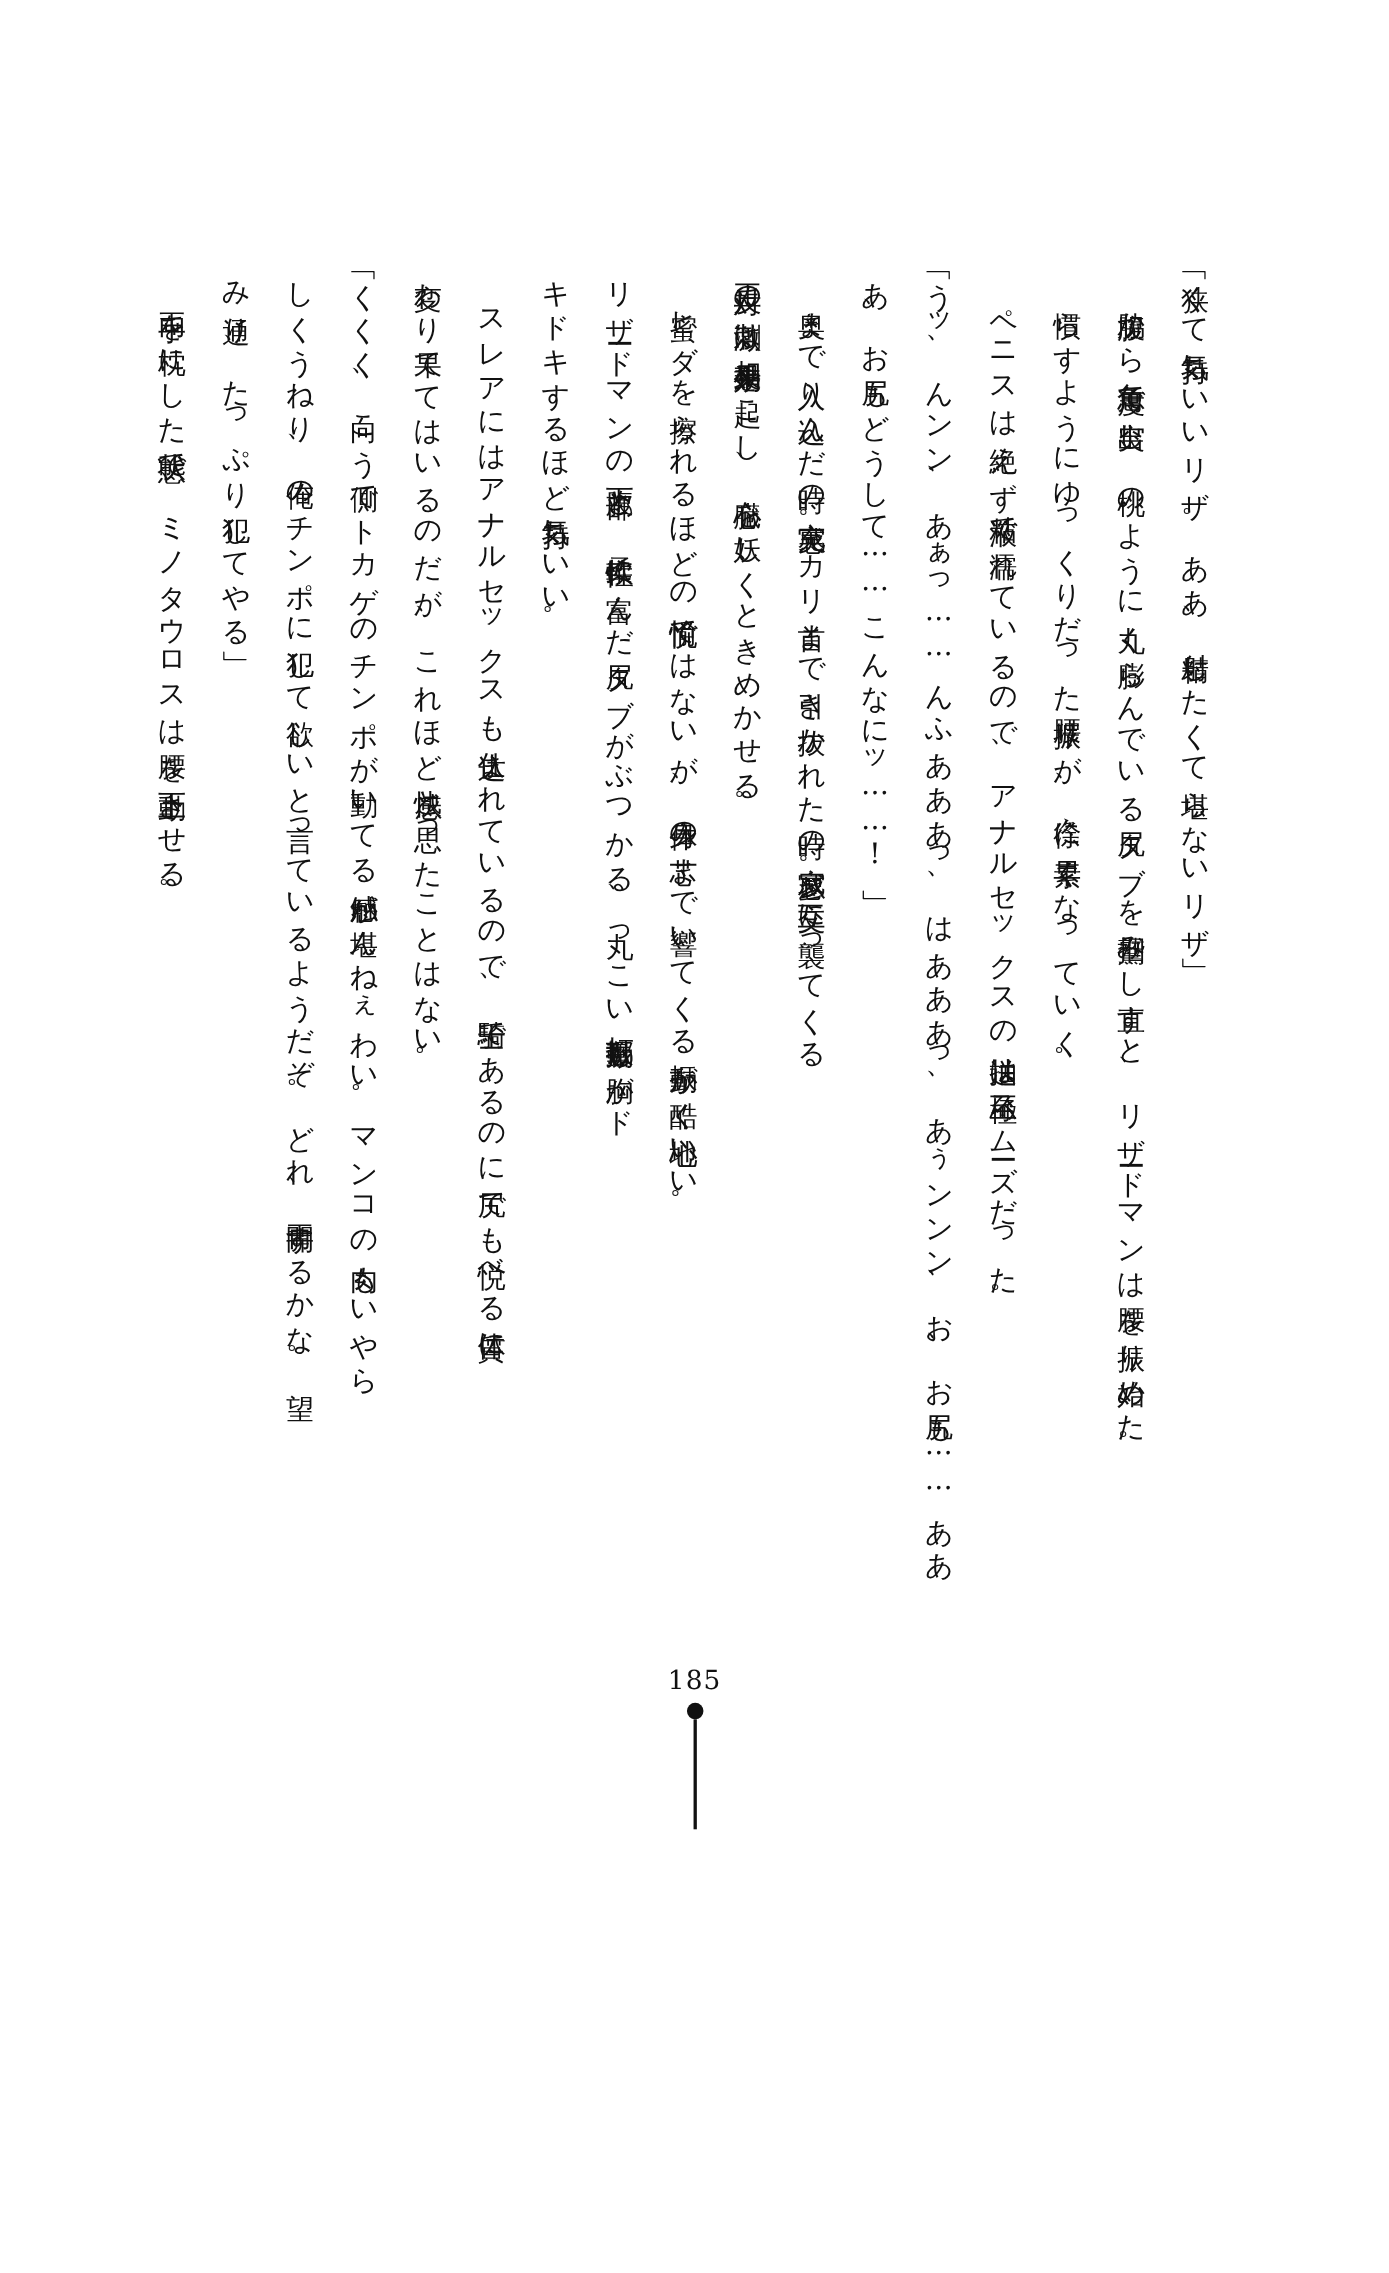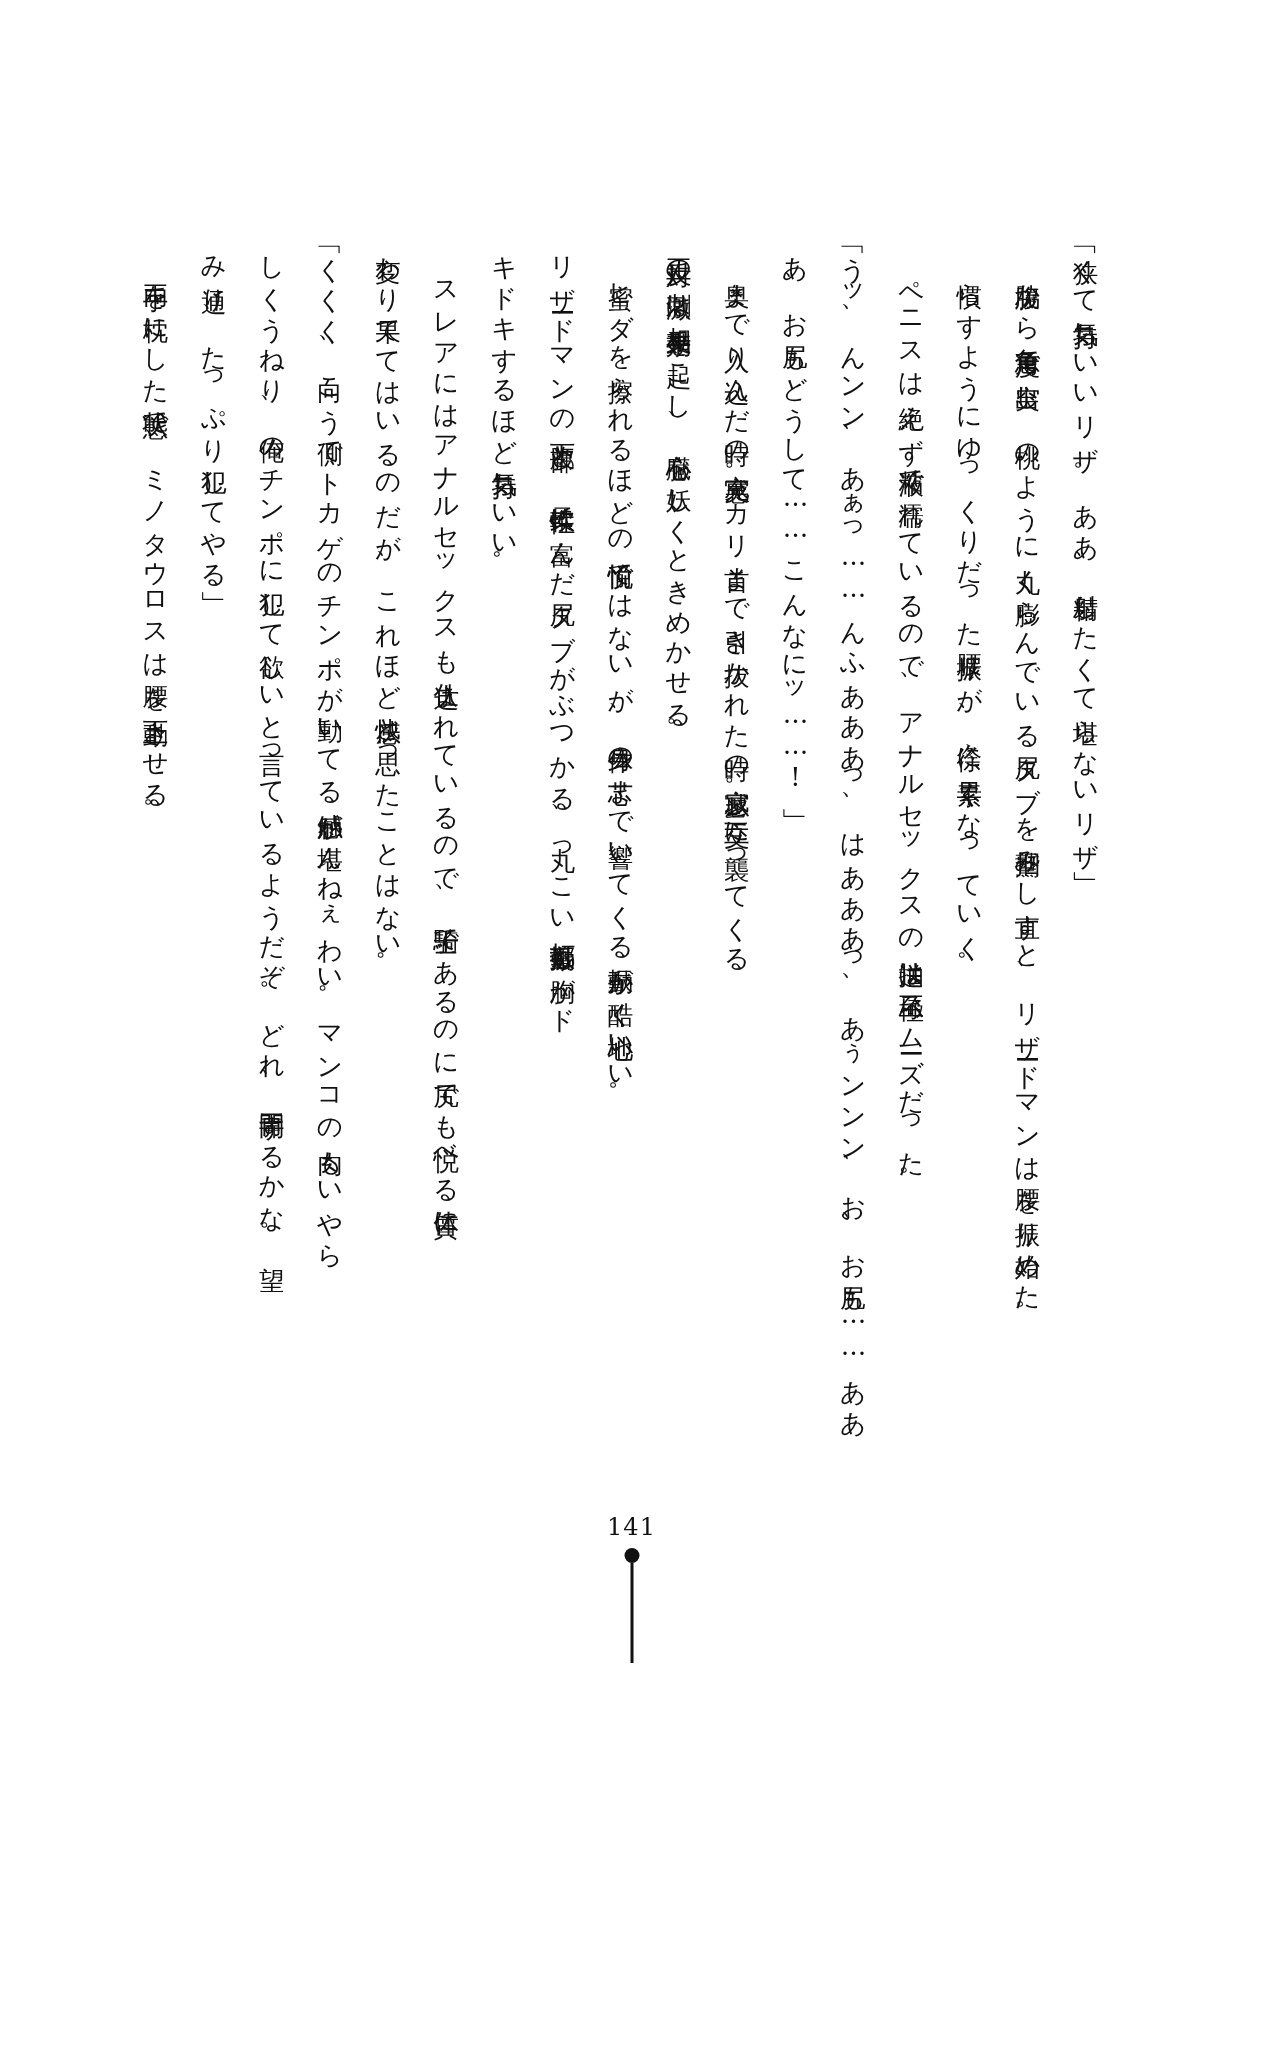--- a/index.html
+++ b/index.html
@@ -101,20 +101,20 @@
     <p>リザードマンの下腹部と、柔軟性に富んだ尻タブがぶつかる、丸っこい打擲振動も胸がド</p>
     <p>キドキするほど気持ちいい。</p>
     <p class="indent">スレアにはアナルセックスも仕込まれているので、騎士であるのに尻でも悦べる体質に</p>
     <p>変わり果ててはいるのだが、これほど快感と思ったことはない。</p>
     <p>「くくく、向こう側でトカゲのチンポが動いてる感触が堪んねぇわい。マンコの肉もいやら</p>
     <p>しくうねり、俺のチンポに犯して欲しいと言っているようだぞ。どれ、再開するかな。望</p>
     <p>み通り、たっぷり犯してやる」</p>
     <p class="indent">両手を枕にした状態で、ミノタウロスは腰を上下動させる。</p>
   </div>
 
-  <div class="page-number">141</div>
+  <div class="page-number">185</div>
 
   <div class="bottom-mark">
     <div class="dot"></div>
     <div class="rule"></div>
   </div>
 
 </div>
 
 </body></html>

